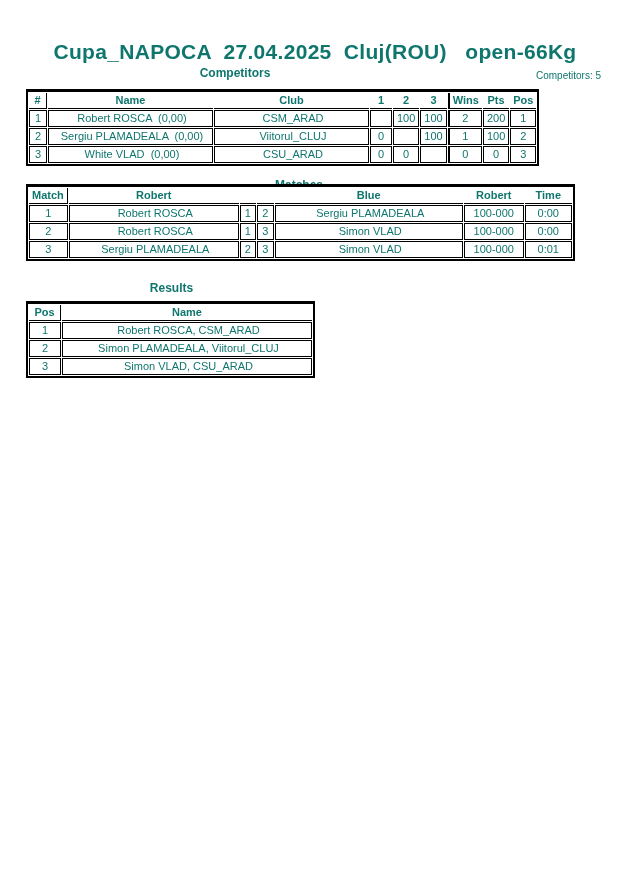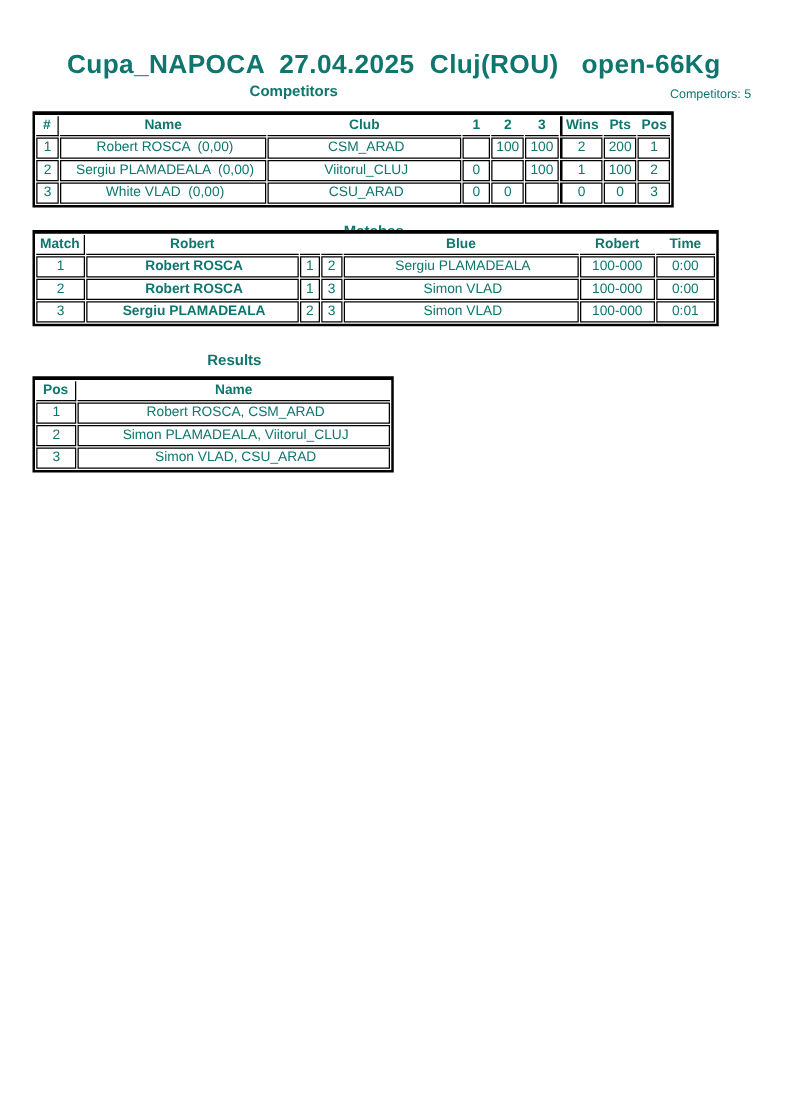--- a/index.html
+++ b/index.html
@@ -23,21 +23,21 @@
   }
   .sec {
     position: absolute;
     font-size: 12px;
     font-weight: bold;
     text-align: center;
     white-space: pre;
   }
   #sec-competitors { top: 66px; left: 0; width: 470px; }
   #sec-matches     { top: 178px; left: 26px; width: 546px; text-align: center; }
-  #sec-results     { top: 281px; left: 42px; width: 291px; }
+  #sec-results     { top: 281px; left: 26px; width: 291px; }
   .count {
     position: absolute;
     top: 70px; right: 29px;
     font-size: 10px;
     white-space: pre;
   }
   table.tbl {
     position: absolute;
     border-collapse: separate;
     border-spacing: 1px;
@@ -57,21 +57,21 @@
   }
   .tbl th {
     font-weight: bold;
     border: 0;
     border-bottom: 1px solid #000000;
     text-align: center;
   }
   .tbl td { border: 1px solid #000000; }
   .c { text-align: center; }
   .l { text-align: center; padding-left: 6px !important; }
-  .b { font-weight: bold; }
+  .b { font-weight: normal; }
   th.sepr { border-right: 1px solid #000000; }
   table.competitors th.thickl, table.competitors td.thickl { border-left: 2px solid #000000; }
   table.competitors { top: 89px;  left: 26px; }
   table.matches     { top: 184px; left: 26px; }
   table.results     { top: 301px; left: 26px; }
 </style>
 </head>
 <body>
 
 <div class="page">

